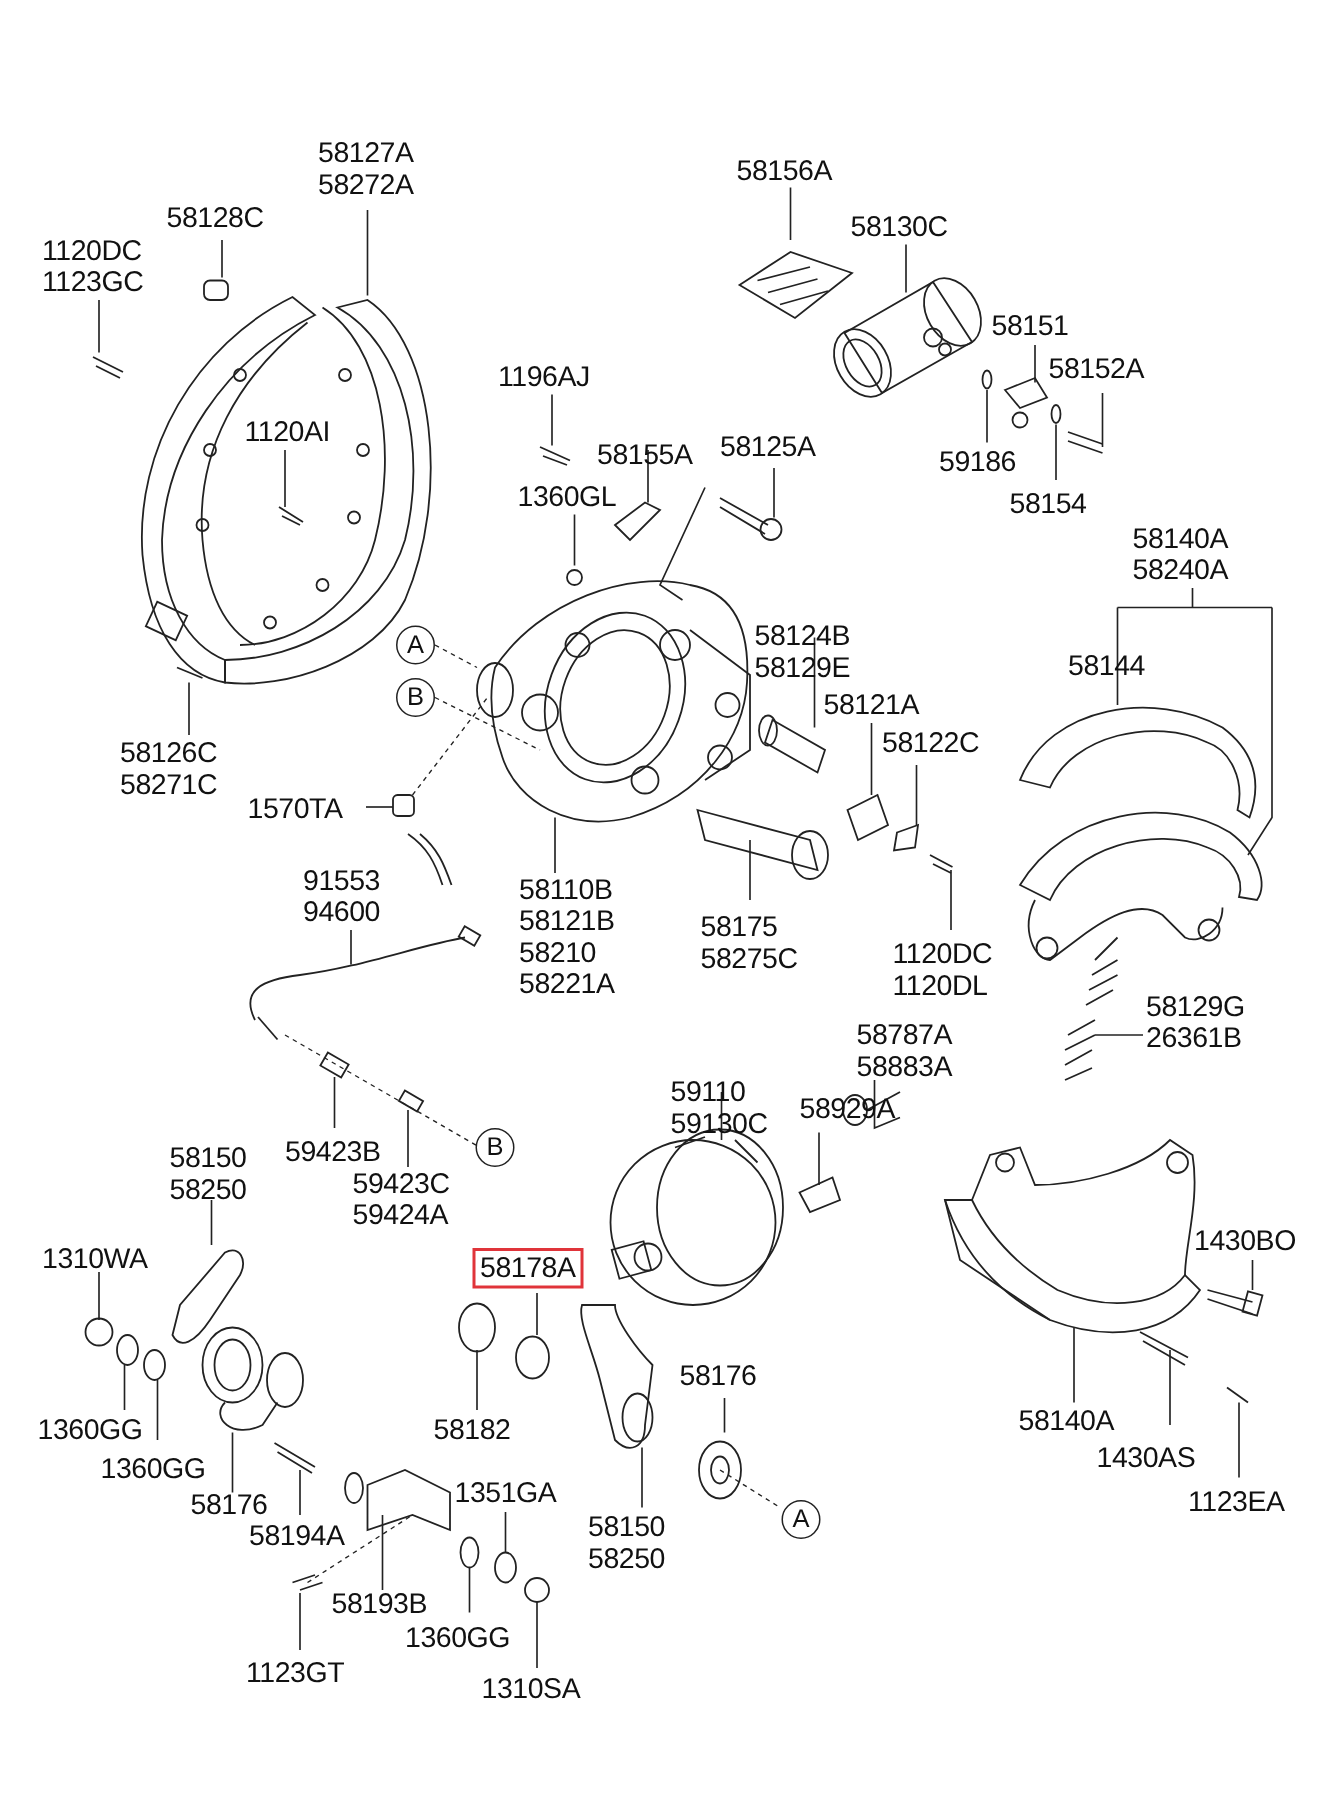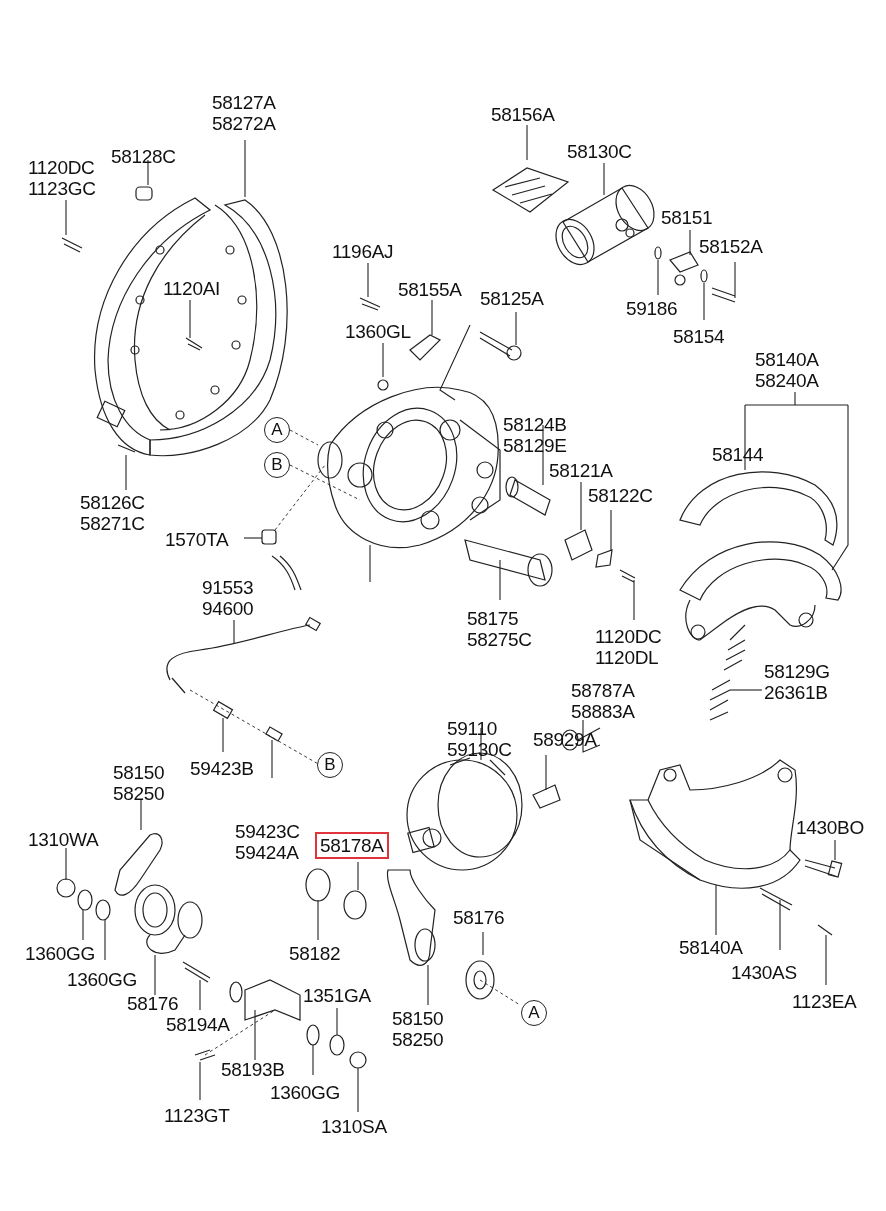--- a/index.html
+++ b/index.html
@@ -208,21 +208,21 @@
   <path class="p" d="M760,888 L792,905 M762,894 L790,910"></path>
   <path class="l" d="M826,935 L826,985"></path>
   <path class="p" d="M818,925 L832,935"></path>
 </svg>
 
 
 <div class="lbl" style="left:212px;top:92px">
       <span>58127A</span>
       <span>58272A</span>
     </div>
-<div class="lbl" style="left:111px;top:146px">
+<div class="lbl" style="left:111px;top:135px">
       <span>58128C</span>
     </div>
 <div class="lbl" style="left:28px;top:157px">
       <span>1120DC</span>
       <span>1123GC</span>
     </div>
 <div class="lbl" style="left:163px;top:278px">
       <span>1120AI</span>
     </div>
 <div class="lbl" style="left:80px;top:492px">
@@ -244,50 +244,56 @@
     </div>
 <div class="lbl" style="left:626px;top:298px">
       <span>59186</span>
     </div>
 <div class="lbl" style="left:673px;top:326px">
       <span>58154</span>
     </div>
 <div class="lbl" style="left:332px;top:241px">
       <span>1196AJ</span>
     </div>
-<div class="lbl" style="left:398px;top:279px">
+<div class="lbl" style="left:398px;top:293px">
       <span>58155A</span>
     </div>
 <div class="lbl" style="left:480px;top:288px">
       <span>58125A</span>
     </div>
 <div class="lbl" style="left:345px;top:321px">
       <span>1360GL</span>
     </div>
 
 <div class="lbl" style="left:755px;top:349px">
       <span>58140A</span>
       <span>58240A</span>
     </div>
-<div class="lbl" style="left:712px;top:444px">
+<div class="lbl" style="left:712px;top:434px">
       <span>58144</span>
     </div>
 <div class="lbl" style="left:503px;top:414px">
       <span>58124B</span>
       <span>58129E</span>
     </div>
 <div class="lbl" style="left:549px;top:460px">
       <span>58121A</span>
     </div>
 <div class="lbl" style="left:588px;top:485px">
       <span>58122C</span>
     </div>
 <div class="lbl" style="left:165px;top:529px">
       <span>1570TA</span>
     </div>
+<div class="lbl" style="left:346px;top:583px">
+      <span>58110B</span>
+      <span>58121B</span>
+      <span>58210</span>
+      <span>58221A</span>
+    </div>
 <div class="lbl" style="left:467px;top:608px">
       <span>58175</span>
       <span>58275C</span>
     </div>
 <div class="lbl" style="left:595px;top:626px">
       <span>1120DC</span>
       <span>1120DL</span>
     </div>
 <div class="lbl" style="left:202px;top:577px">
       <span>91553</span>
@@ -305,21 +311,21 @@
 <div class="lbl" style="left:571px;top:680px">
       <span>58787A</span>
       <span>58883A</span>
     </div>
 <div class="lbl" style="left:533px;top:729px">
       <span>58929A</span>
     </div>
 <div class="lbl" style="left:190px;top:758px">
       <span>59423B</span>
     </div>
-<div class="lbl" style="left:235px;top:821px">
+<div class="lbl" style="left:235px;top:779px">
       <span>59423C</span>
       <span>59424A</span>
     </div>
 
 <div class="lbl" style="left:113px;top:762px">
       <span>58150</span>
       <span>58250</span>
     </div>
 <div class="lbl" style="left:28px;top:829px">
       <span>1310WA</span>

